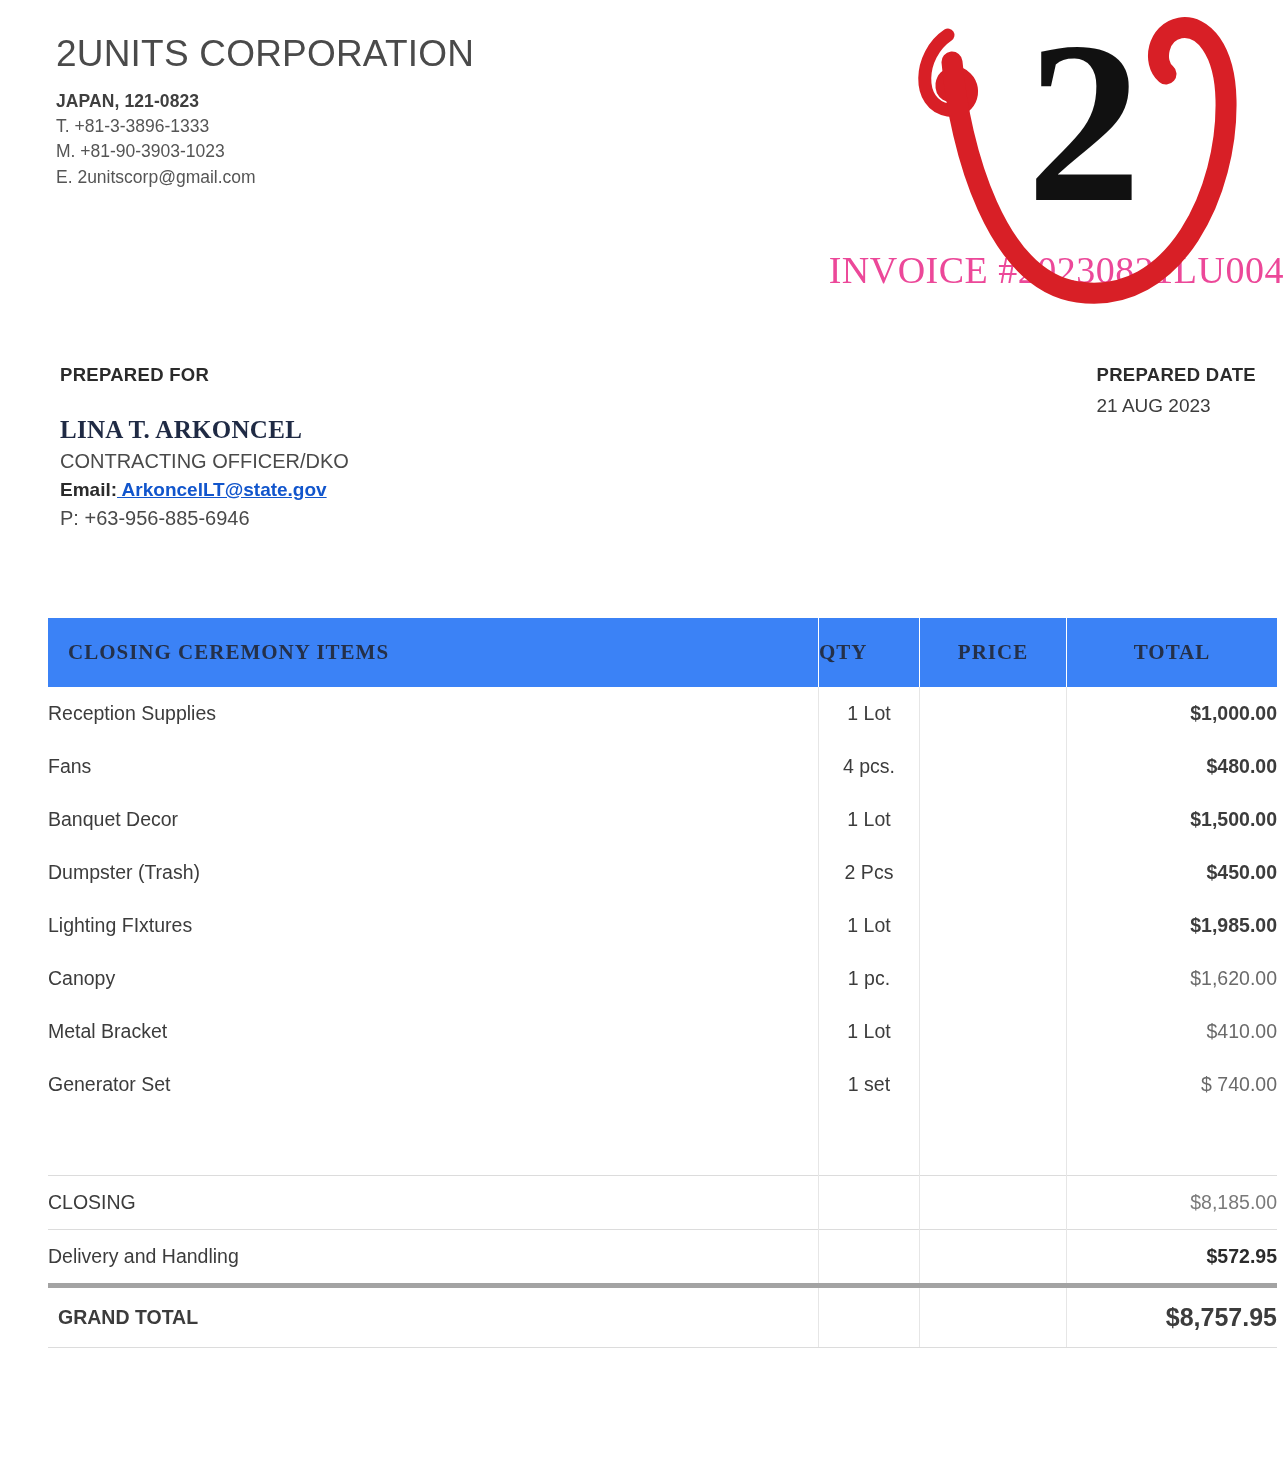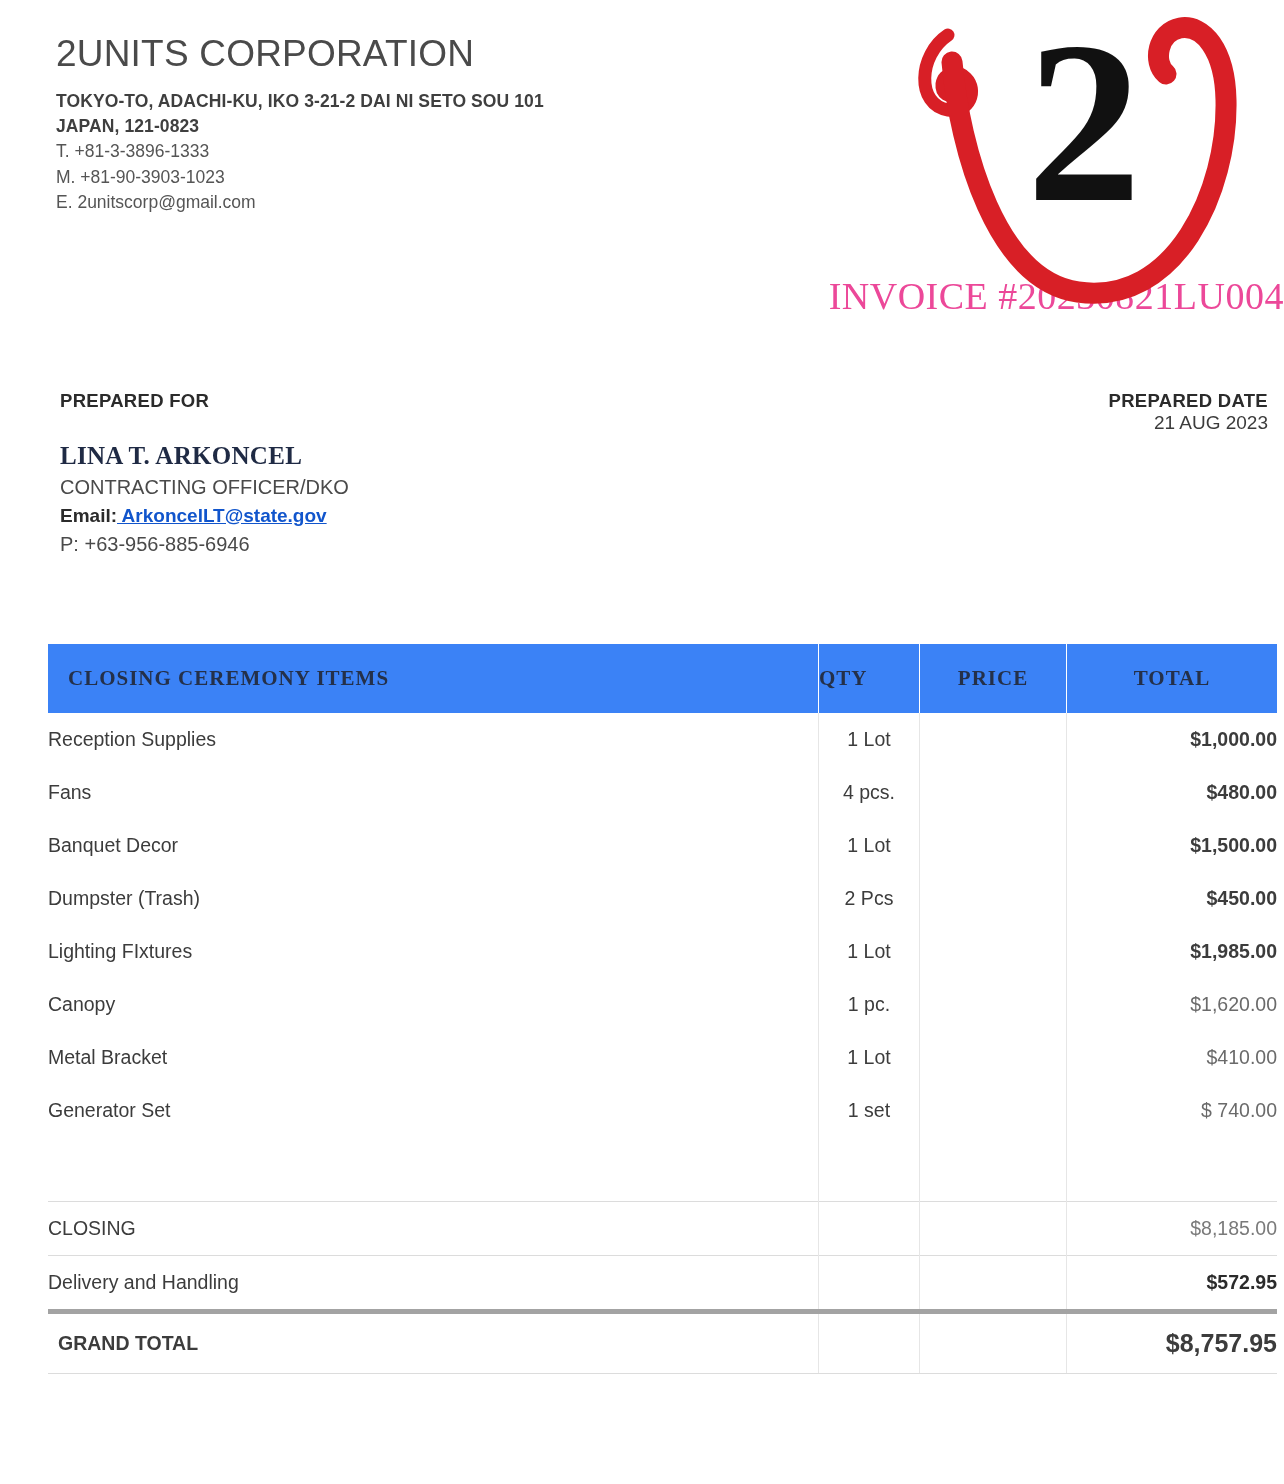--- a/index.html
+++ b/index.html
@@ -76,27 +76,27 @@
     padding: 0 22px 0 60px;
   }
   .prepared-for-label, .prepared-date-label {
     font-size: 18.5px;
     font-weight: 700;
     color: #2b2b2b;
     letter-spacing: 0.3px;
   }
   .prepared-date-wrap {
     position: absolute;
-    right: 16px;
+    right: 28px;
     top: 0;
-    text-align: right;
   }
   .prepared-date-value {
     font-size: 19px;
     color: #3c3c3c;
+    margin-top: 9px;
   }
   .client-name {
     font-family: "Liberation Serif", serif;
     font-size: 25px;
     font-weight: 700;
     color: #1f2a44;
     margin-top: 30px;
     letter-spacing: 0.3px;
   }
   .client-title {
@@ -189,21 +189,20 @@
   tr.grand td.c-desc { padding-left: 10px; }
   tr.grand td.c-total { font-size: 25px; }
 </style>
 </head>
 <body>
 
 <div class="page">
 
   <div class="header">
     <div class="company-name">2UNITS CORPORATION</div>
-    <div class="addr-line bold">TOKYO-TO, ADACHI-KU, IKO 3-21-2 DAI NI SETO SOU 101</div>
     <div class="addr-line bold">JAPAN, 121-0823</div>
     <div class="addr-line light">T. +81-3-3896-1333</div>
     <div class="addr-line light">M. +81-90-3903-1023</div>
     <div class="addr-line light">E. 2unitscorp@gmail.com</div>
 
     <div class="logo">
       <svg viewBox="0 0 340 300" width="340" height="300" xmlns="http://www.w3.org/2000/svg">
         <path d="M40 25 C 10 45, 8 95, 40 100 C 62 103, 70 80, 58 68 C 50 60, 36 62, 34 74
                  C 33 84, 42 88, 47 84" fill="none" stroke="#d81f26" stroke-width="13" stroke-linecap="round"></path>
         <path d="M44 52 C 52 140, 88 270, 170 282 C 268 296, 320 180, 318 90

